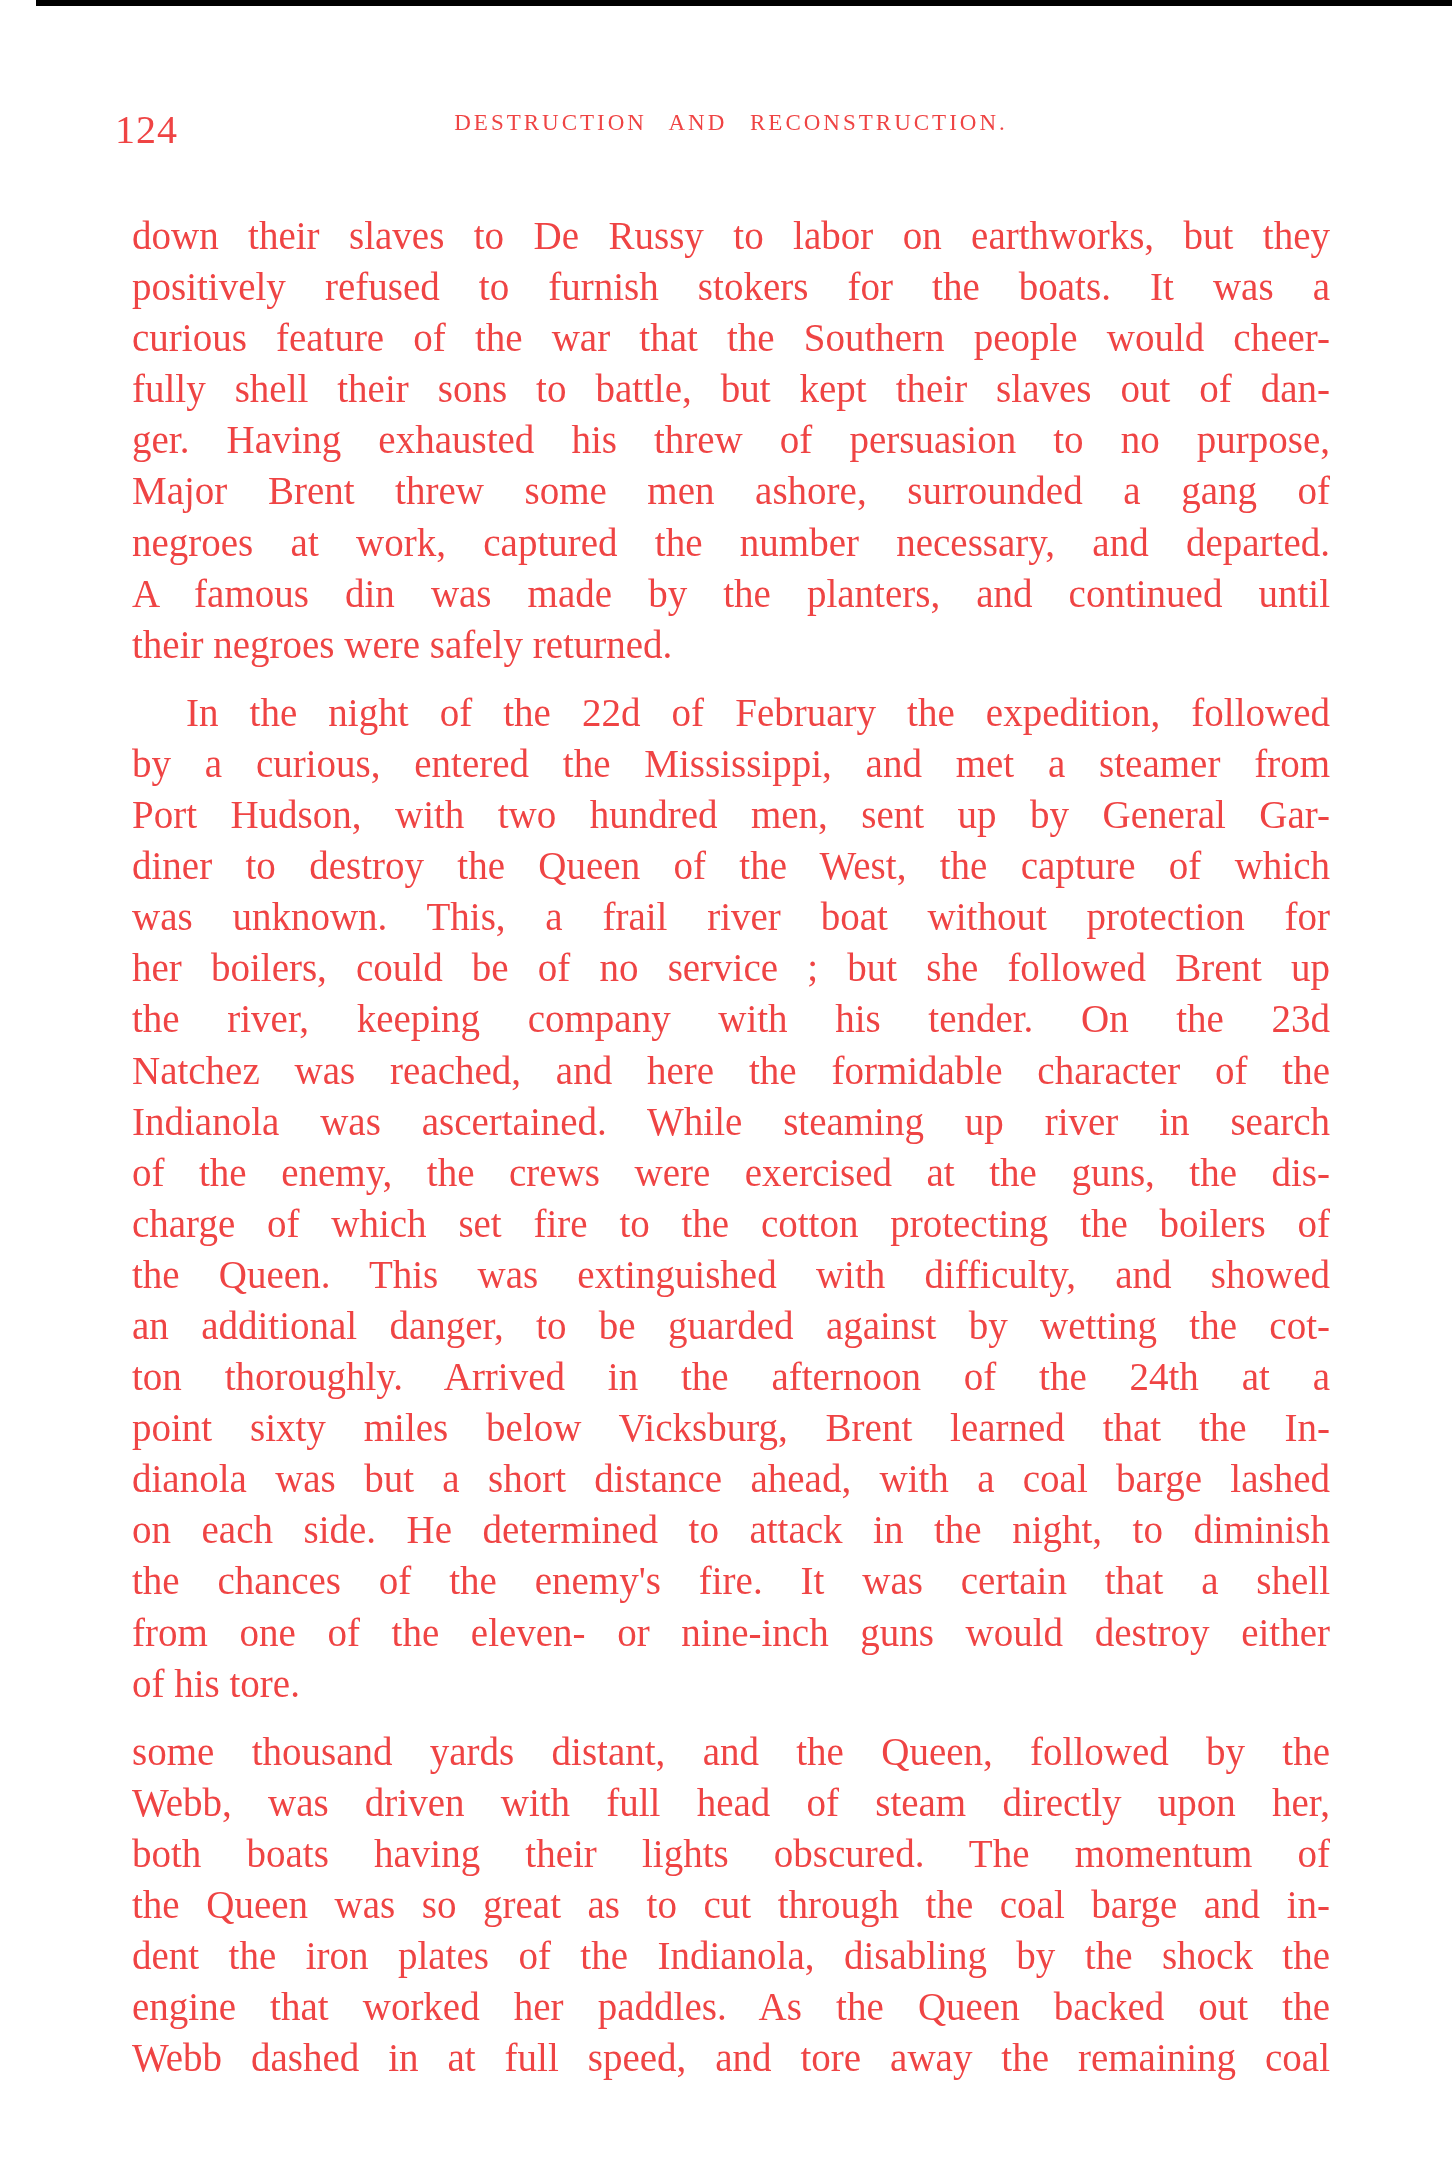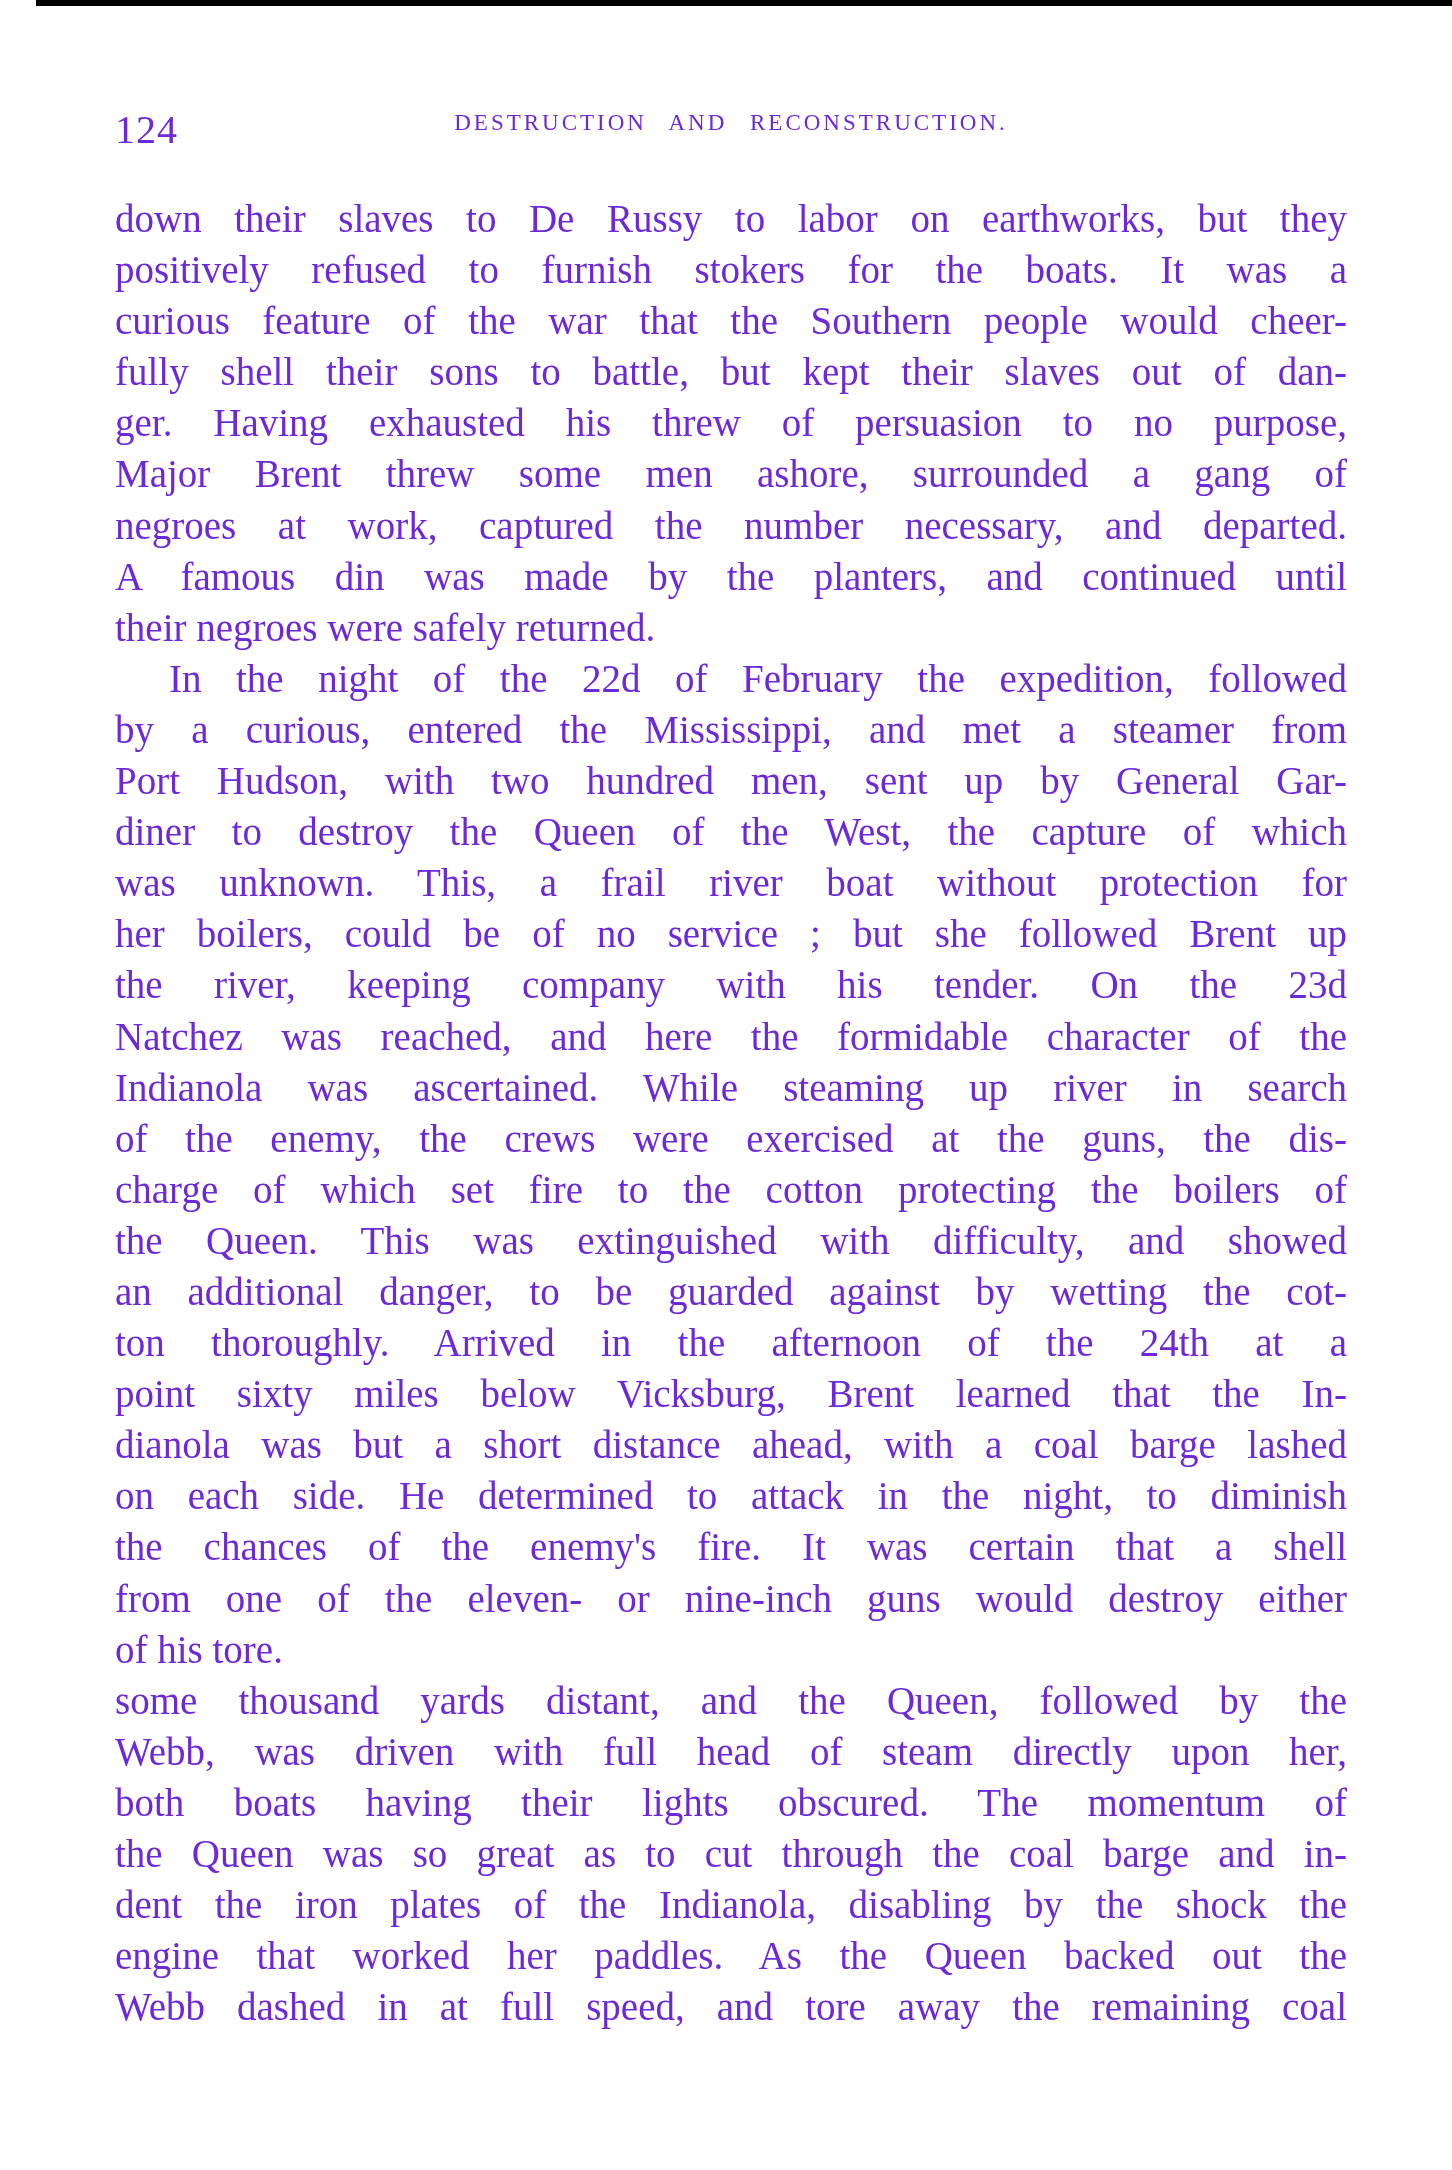--- a/index.html
+++ b/index.html
@@ -5,21 +5,21 @@
   html, body {
     margin: 0;
     padding: 0;
     background: #ffffff;
   }
   .page {
     position: relative;
     width: 1452px;
     height: 2170px;
     background: #ffffff;
-    color: #6d28d9;
+    color: #ef4444;
     font-family: "Liberation Serif", "DejaVu Serif", serif;
     overflow: hidden;
   }
   
   .scan-artifact {
     position: absolute;
     top: 0;
     left: 36px;
     right: 0;
     height: 6px;
@@ -51,21 +51,21 @@
     white-space: nowrap;
   }
   .text-block {
     position: absolute;
     top: 193px;
     left: 115px;
     width: 1232px;
     font-size: 39px;
     line-height: 51.1px;
   }
-  .paragraph { margin: 0; padding: 0; }
+  .paragraph { margin: 17px; padding: 0; }
   .line {
     text-align: justify;
     text-align-last: justify;
     white-space: normal;
   }
   .line.indent { text-indent: 54px; }
   .line.no-just { text-align-last: left; }
 </style>
 </head>
 <body>

